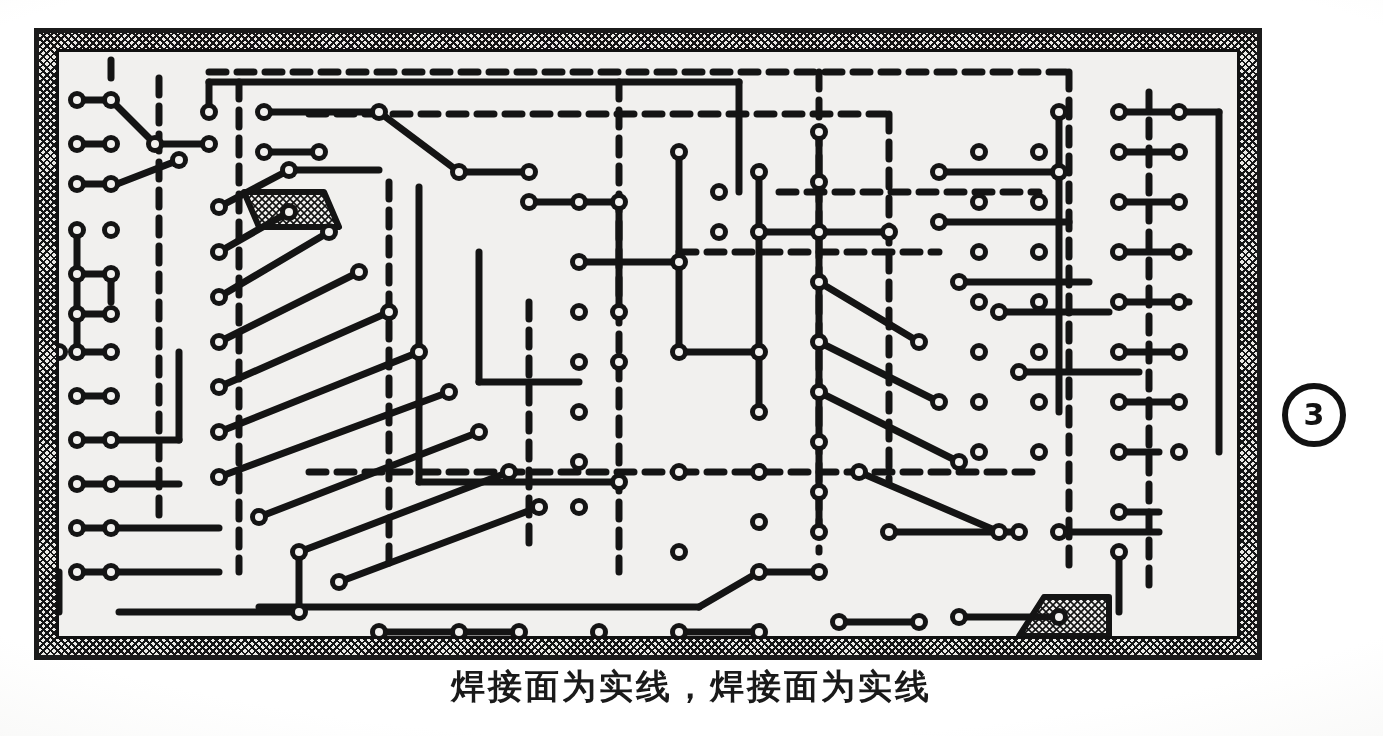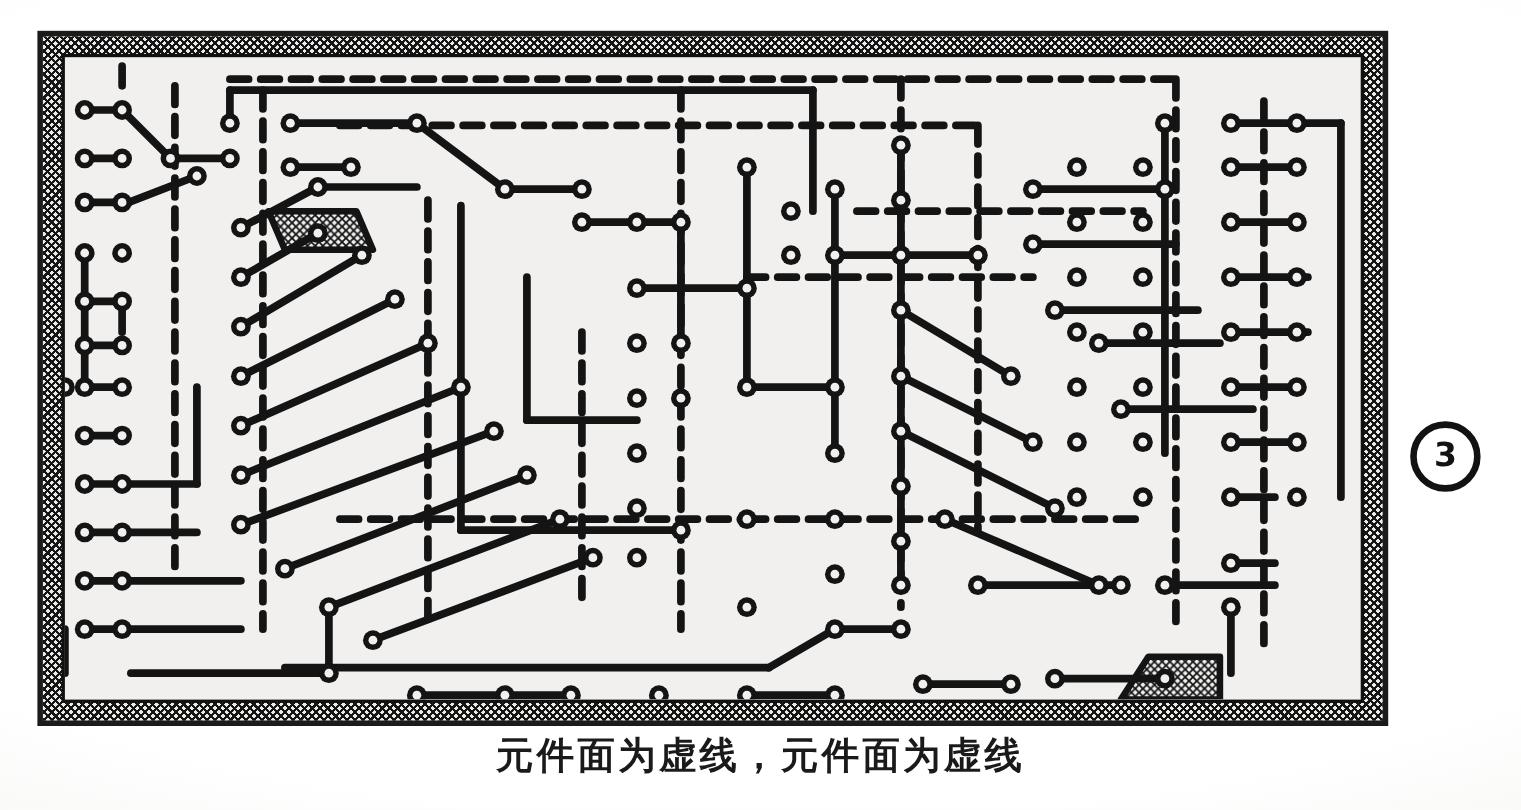--- a/index.html
+++ b/index.html
@@ -779,15 +779,15 @@
             <circle cx="240" cy="560" r="4" fill="#f1f0ee"></circle>
           </g>
         </svg>
     </div>
   </div>
 
   <div class="circle-num">
     <span>3</span>
   </div>
 
-  <div class="caption">元件面为虚线，元件面为虚线</div>
+  <div class="caption">焊接面为实线，焊接面为实线</div>
 
 </div>
 
 </body></html>

